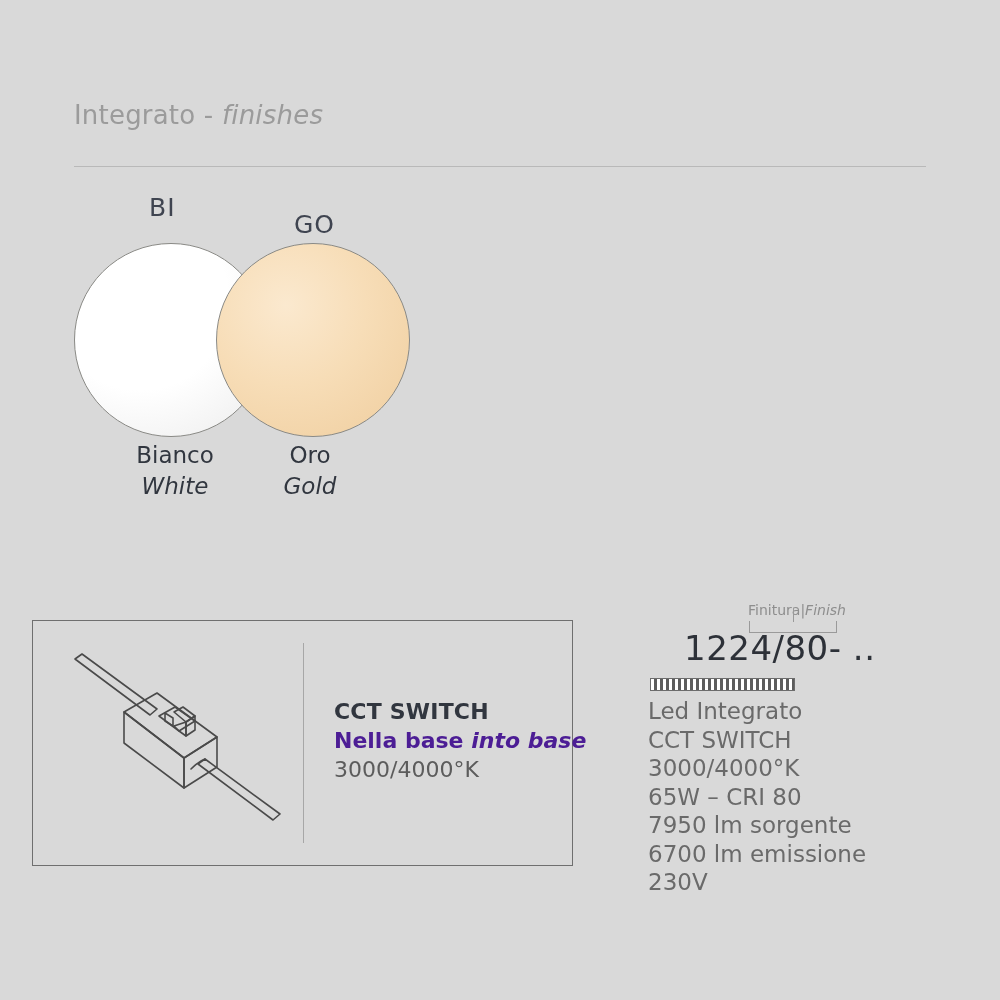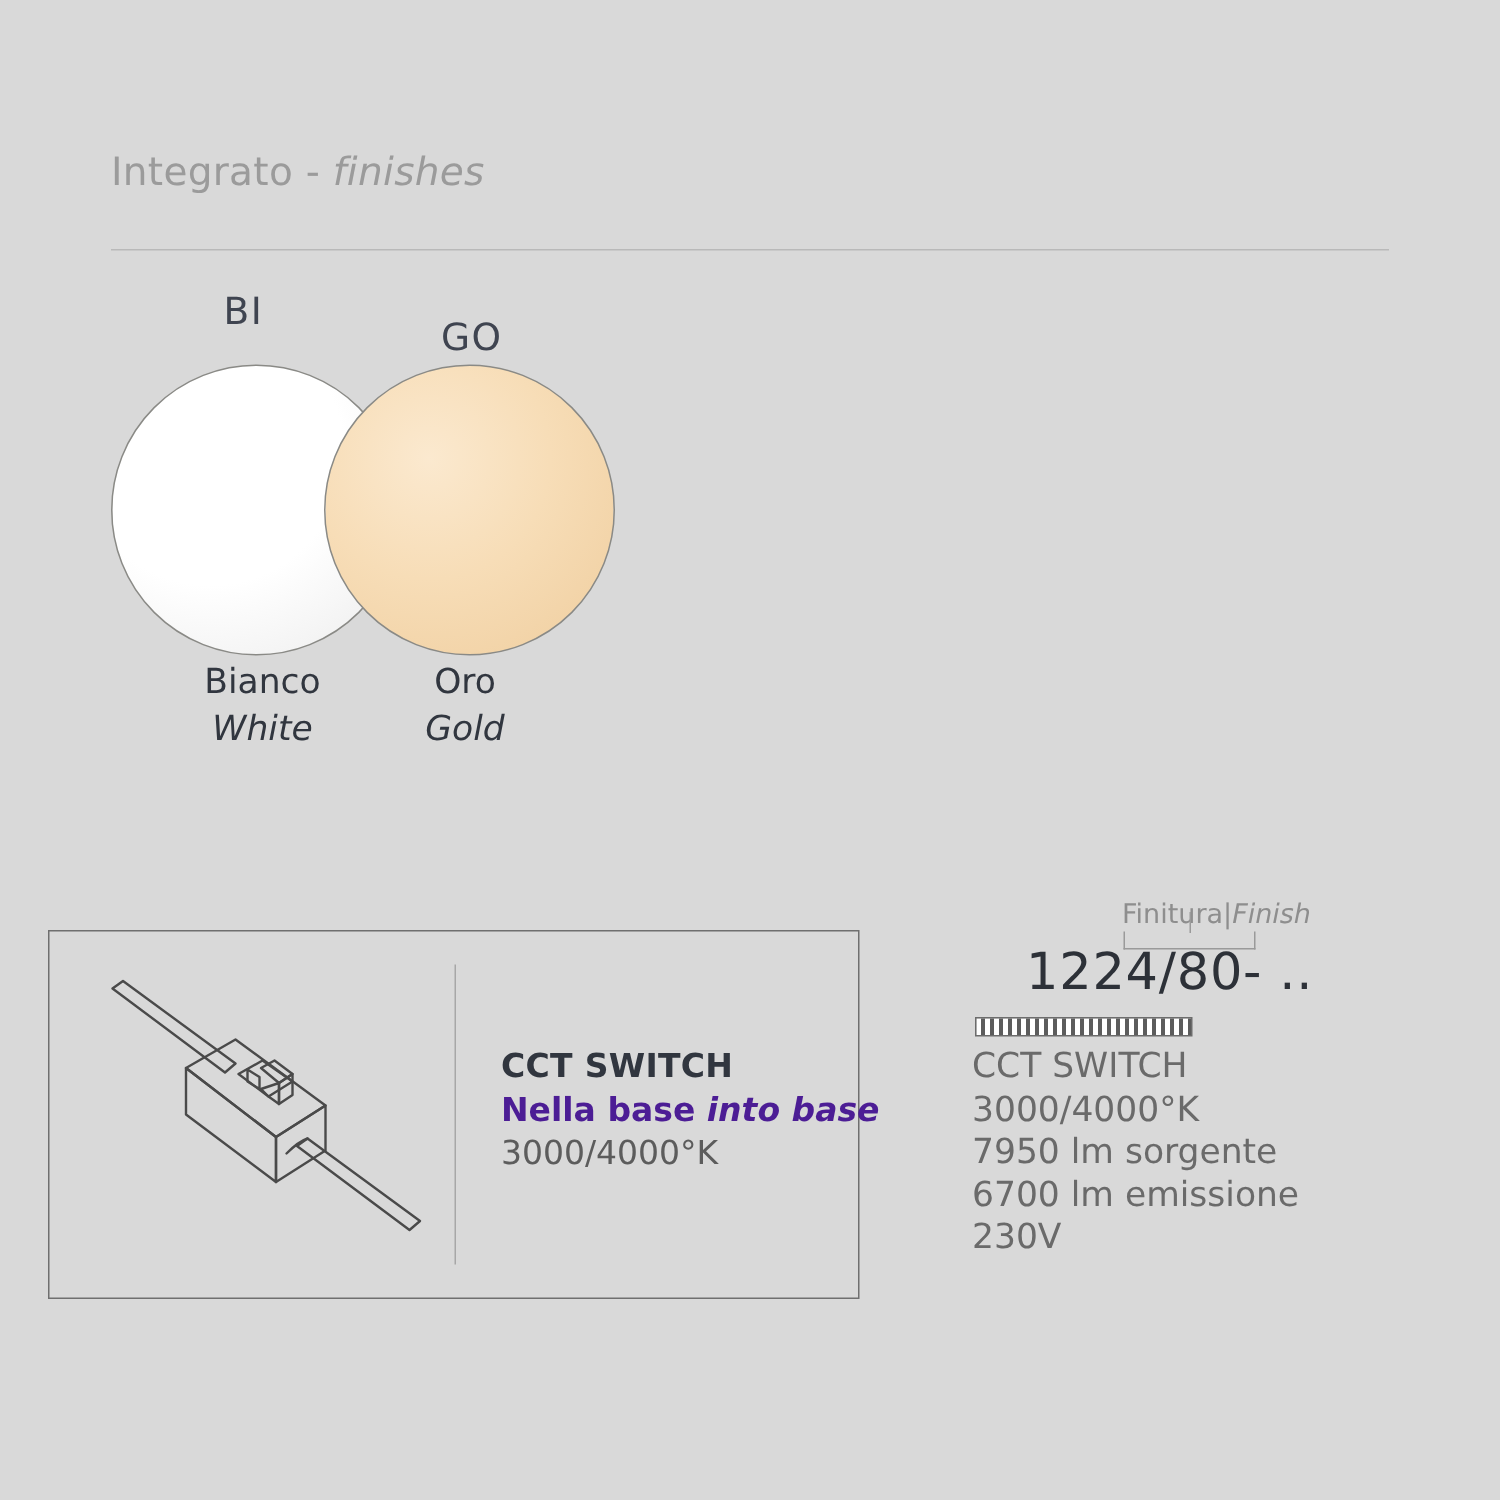--- a/index.html
+++ b/index.html
@@ -155,21 +155,21 @@
     width: 330px;
   }
   .finish-callout {
     position: absolute;
     left: 100px;
     top: 0px;
     width: 230px;
     height: 38px;
   }
   .finish-callout-text {
-    font-size: 18px;
+    font-size: 14px;
     color: #8e8e8e;
     white-space: nowrap;
     line-height: 20px;
   }
   .finish-callout-text .sep { color: #8e8e8e; }
   .finish-callout-text .it { font-style: italic; }
   .finish-bracket {
     position: absolute;
     left: 1px;
     top: 21px;
@@ -299,19 +299,21 @@
     <div class="finish-bracket">
       <div class="finish-bracket-stem"></div>
     </div>
   </div>
 
   <div class="product-code">1224/80- ..</div>
 
   <div class="led-strip"></div>
 
   <div class="spec-list">
+    <div class="spec-item">Led Integrato</div>
     <div class="spec-item">CCT SWITCH</div>
     <div class="spec-item">3000/4000°K</div>
+    <div class="spec-item">65W – CRI 80</div>
     <div class="spec-item">7950 lm sorgente</div>
     <div class="spec-item">6700 lm emissione</div>
     <div class="spec-item">230V</div>
   </div>
 </div>
 
 </body></html>

